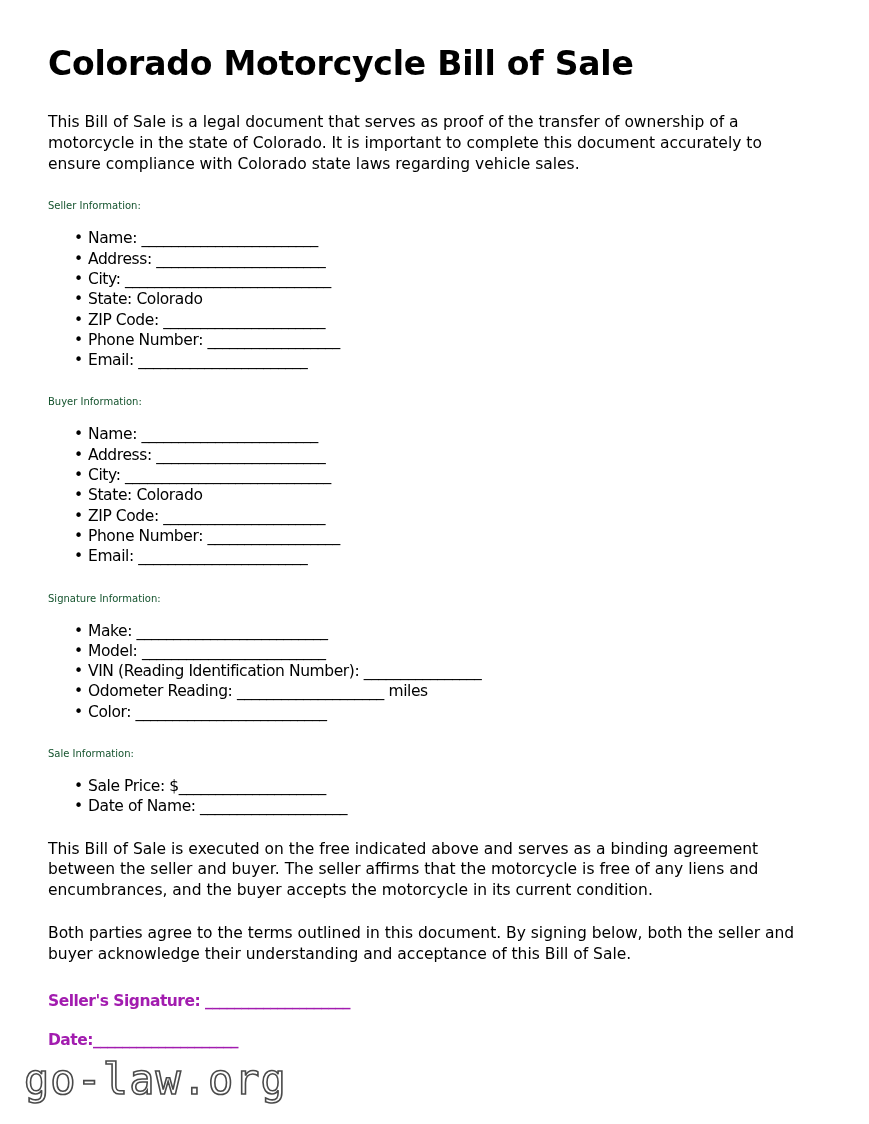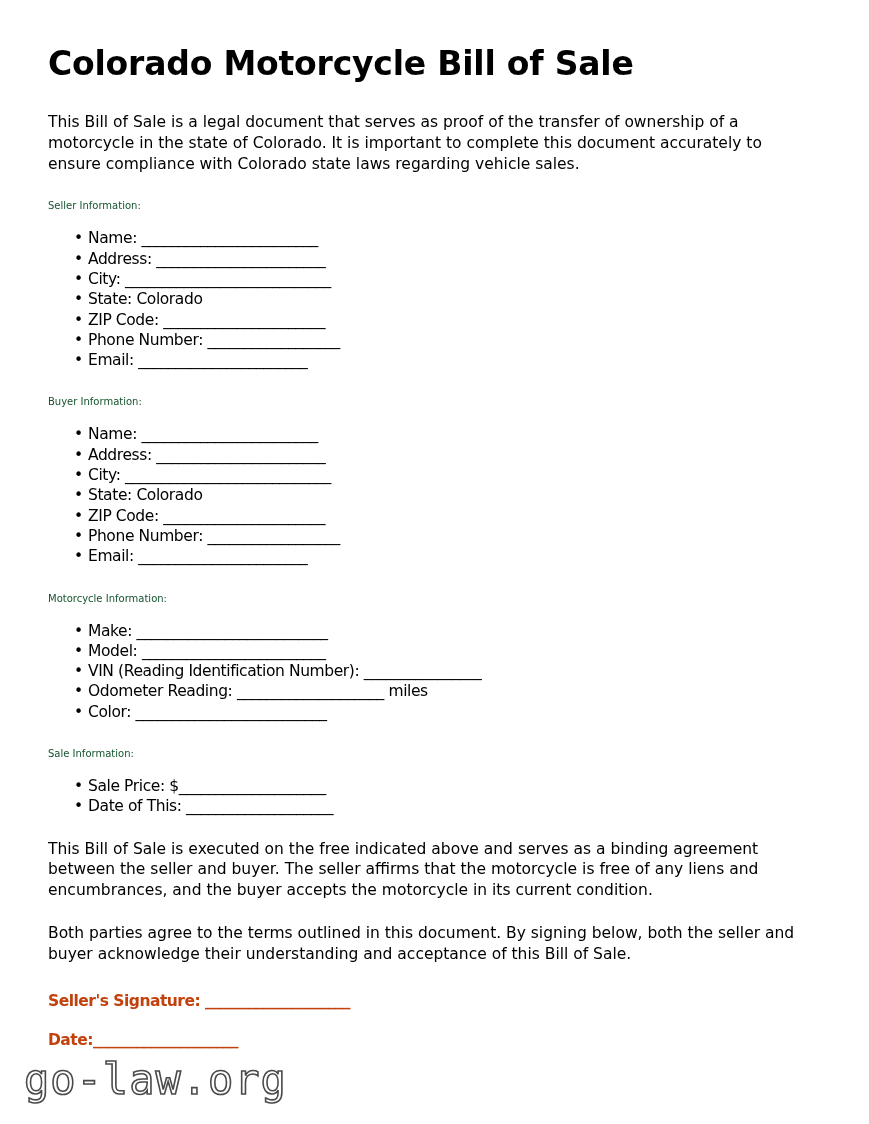--- a/index.html
+++ b/index.html
@@ -81,21 +81,21 @@
     letter-spacing: -0.4px;
   }
 
   .sig-block {
     margin-top: 26px;
   }
   .sig-line {
     font-size: 15.5px;
     line-height: 21px;
     font-weight: bold;
-    color: #c2410c;
+    color: #a21caf;
     white-space: pre;
     margin-bottom: 18px;
     margin-top: 14px;
   }
   .sig-line .blank {
     letter-spacing: -0.5px;
   }
 
   .watermark {
     position: absolute;
@@ -137,33 +137,33 @@
     <ul class="field-list">
       <li><span class="blank">Name: ________________________</span></li>
       <li><span class="blank">Address: _______________________</span></li>
       <li><span class="blank">City: ____________________________</span></li>
       <li><span class="blank">State: Colorado</span></li>
       <li><span class="blank">ZIP Code: ______________________</span></li>
       <li><span class="blank">Phone Number: __________________</span></li>
       <li><span class="blank">Email: _______________________</span></li>
     </ul>
 
-    <h2 class="section-title">Motorcycle Information:</h2>
+    <h2 class="section-title">Signature Information:</h2>
     <ul class="field-list">
       <li><span class="blank">Make: __________________________</span></li>
       <li><span class="blank">Model: _________________________</span></li>
       <li><span class="blank">VIN (Reading Identification Number): ________________</span></li>
       <li><span class="blank">Odometer Reading: ____________________ miles</span></li>
       <li><span class="blank">Color: __________________________</span></li>
     </ul>
 
     <h2 class="section-title">Sale Information:</h2>
     <ul class="field-list">
       <li><span class="blank">Sale Price: $____________________</span></li>
-      <li><span class="blank">Date of This: ____________________</span></li>
+      <li><span class="blank">Date of Name: ____________________</span></li>
     </ul>
 
     <p class="para">This Bill of Sale is executed on the free indicated above and serves as a binding agreement between the seller and buyer. The seller affirms that the motorcycle is free of any liens and encumbrances, and the buyer accepts the motorcycle in its current condition.</p>
 
     <p class="para">Both parties agree to the terms outlined in this document. By signing below, both the seller and buyer acknowledge their understanding and acceptance of this Bill of Sale.</p>
 
     <div class="sig-block">
       <div class="sig-line"><span class="blank">Seller's Signature: ____________________</span></div>
       <div class="sig-line"><span class="blank">Date:____________________</span></div>
     </div>

